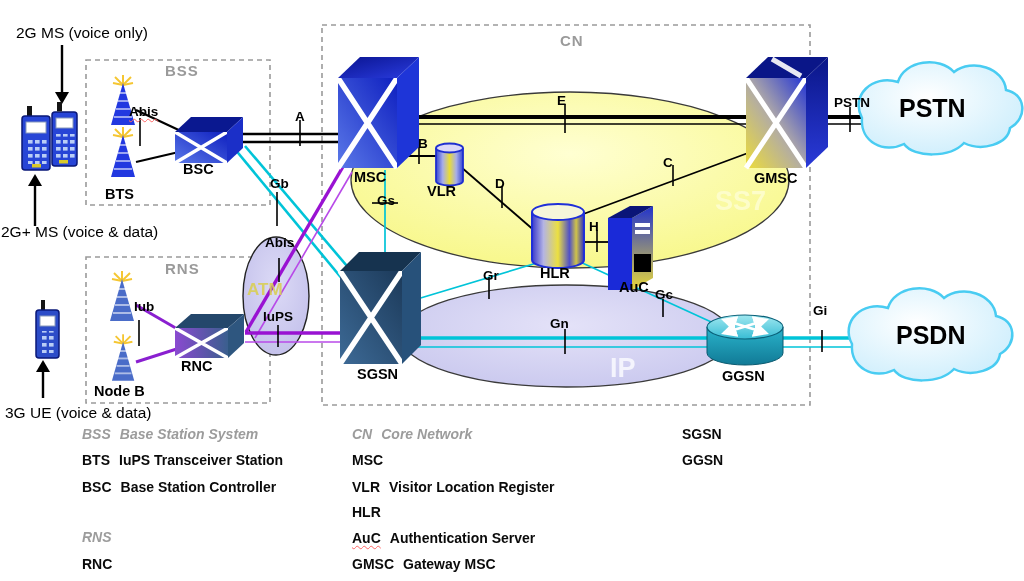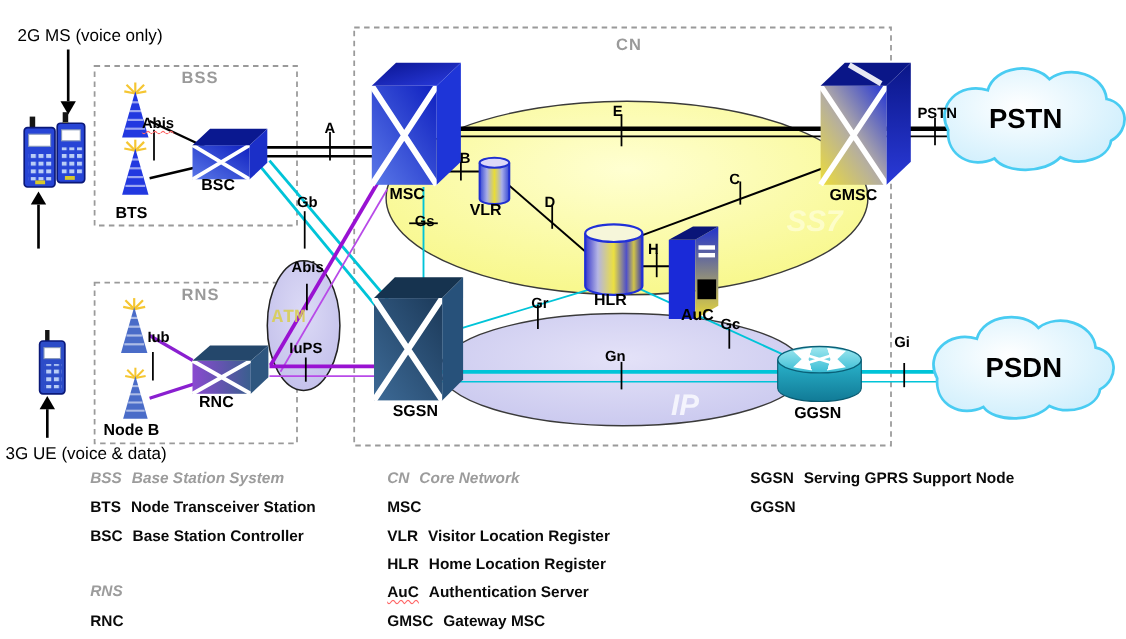--- a/index.html
+++ b/index.html
@@ -4,24 +4,24 @@
 <style>
   html,body{margin:0;padding:0;background:#fff;}
   #stage{position:relative;width:1024px;height:581px;background:#fff;overflow:hidden;
          font-family:"Liberation Sans",sans-serif;}
   #diagram-svg{position:absolute;left:0;top:0;}
   .lbl{position:absolute;white-space:nowrap;color:#000;line-height:1;}
   .lbl-note{font-size:15.5px;font-weight:400;}
   .lbl-region{font-size:15px;font-weight:700;color:#9a9a9a;letter-spacing:1px;}
   .lbl-node{font-size:14.5px;font-weight:700;}
   .lbl-if{font-size:13.5px;font-weight:700;}
-  .lbl-net-big{font-size:27px;font-weight:700;font-style:italic;}
+  .lbl-net-big{font-size:27px;font-weight:700;}
   .ss7-txt{color:rgba(253,253,205,0.92);}
   .ip-txt{color:rgba(246,246,253,0.95);}
-  .atm-txt{font-size:17px;font-weight:700;color:rgba(216,206,85,0.9);font-family:Liberation Mono, monospace;}
+  .atm-txt{font-size:17px;font-weight:700;color:rgba(216,206,85,0.9);}
   .lbl-cloud{font-size:25px;font-weight:700;}
   .legend-row{position:absolute;display:flex;gap:9px;font-size:14px;font-weight:700;color:#0a0a0a;white-space:nowrap;}
   .legend-row.muted{color:#9c9c9c;font-style:italic;}
   .squiggle{text-decoration:underline wavy #ff6666 1px;text-underline-offset:2px;}
 </style>
 </head>
 <body>
 
 <div id="stage">
 
@@ -288,20 +288,21 @@
 
   <g>
     <path d="M862,118 C850,96 872,74 898,82 C904,60 940,56 954,72 C972,58 1004,68 1006,90 C1026,94 1028,118 1010,128 C1008,144 982,152 964,143 C950,158 914,158 904,144 C884,154 860,142 862,118 Z" fill="url(#gCloud)" stroke="#49ccf2" stroke-width="2.5"></path>
   </g>
   <g transform="translate(-10,226)">
     <path d="M862,118 C850,96 872,74 898,82 C904,60 940,56 954,72 C972,58 1004,68 1006,90 C1026,94 1028,118 1010,128 C1008,144 982,152 964,143 C950,158 914,158 904,144 C884,154 860,142 862,118 Z" fill="url(#gCloud)" stroke="#49ccf2" stroke-width="2.5"></path>
   </g>
 </svg>
 
 <div class="lbl lbl-note" style="left:16px;top:25px">2G MS (voice only)</div>
+<div class="lbl lbl-note" style="left:1px;top:224px">2G+ MS (voice &amp; data)</div>
 <div class="lbl lbl-note" style="left:5px;top:405px">3G UE (voice &amp; data)</div>
 
 <div class="lbl lbl-region" style="left:165px;top:63px">BSS</div>
 <div class="lbl lbl-region" style="left:165px;top:261px">RNS</div>
 <div class="lbl lbl-region" style="left:560px;top:33px">CN</div>
 
 <div class="lbl lbl-net-big ss7-txt" style="left:715px;top:188px">SS7</div>
 <div class="lbl lbl-net-big ip-txt" style="left:610px;top:355px">IP</div>
 <div class="lbl atm-txt" style="left:247px;top:281px">ATM</div>
 
@@ -337,21 +338,21 @@
 <div class="lbl lbl-if" style="left:655px;top:288px">Gc</div>
 <div class="lbl lbl-if" style="left:813px;top:304px">Gi</div>
 <div class="lbl lbl-if" style="left:834px;top:96px">PSTN</div>
 
 <div class="legend-row muted" style="left:82px;top:426px">
   <span>BSS</span>
   <span>Base Station System</span>
 </div>
 <div class="legend-row" style="left:82px;top:452px">
   <span>BTS</span>
-  <span>Node Transceiver Station</span>
+  <span>IuPS Transceiver Station</span>
 </div>
 <div class="legend-row" style="left:82px;top:479px">
   <span>BSC</span>
   <span>Base Station Controller</span>
 </div>
 <div class="legend-row muted" style="left:82px;top:529px">
   <span>RNS</span>
 </div>
 <div class="legend-row" style="left:82px;top:556px">
   <span>RNC</span>
@@ -363,32 +364,30 @@
 </div>
 <div class="legend-row" style="left:352px;top:452px">
   <span>MSC</span>
 </div>
 <div class="legend-row" style="left:352px;top:479px">
   <span>VLR</span>
   <span>Visitor Location Register</span>
 </div>
 <div class="legend-row" style="left:352px;top:504px">
   <span>HLR</span>
-  <span>Home Location Register</span>
 </div>
 <div class="legend-row" style="left:352px;top:530px">
   <span class="squiggle">AuC</span>
   <span>Authentication Server</span>
 </div>
 <div class="legend-row" style="left:352px;top:556px">
   <span>GMSC</span>
   <span>Gateway MSC</span>
 </div>
 
 <div class="legend-row" style="left:682px;top:426px">
   <span>SGSN</span>
-  <span>Serving GPRS Support Node</span>
 </div>
 <div class="legend-row" style="left:682px;top:452px">
   <span>GGSN</span>
 </div>
 
 </div>
 
 </body></html>

